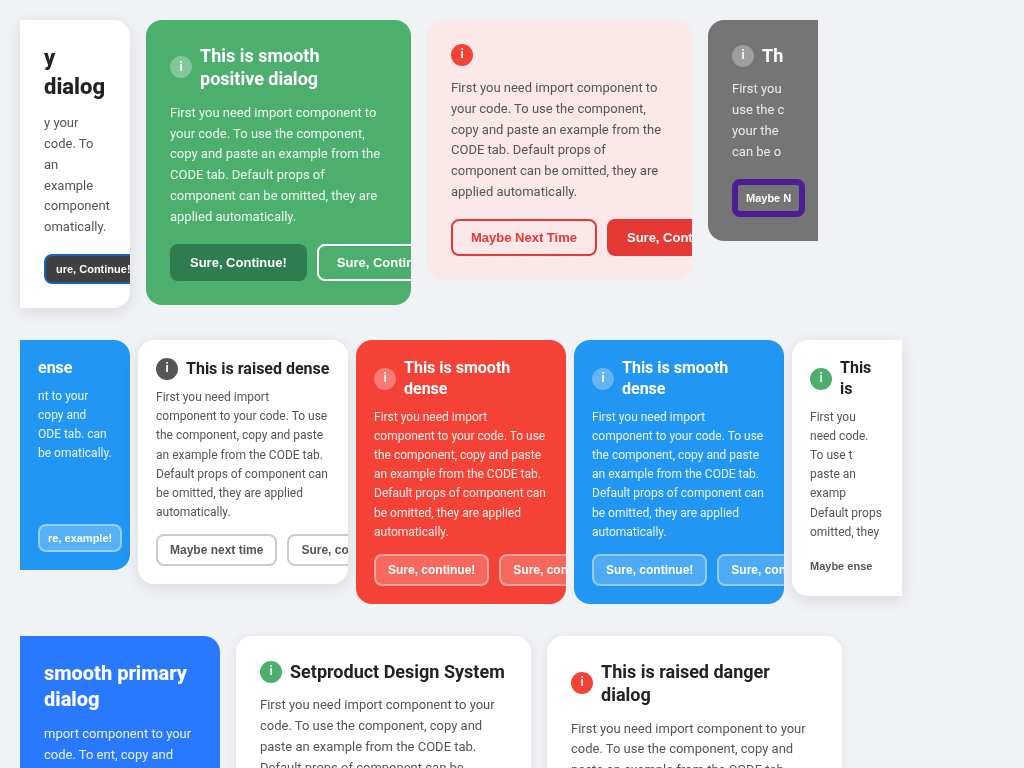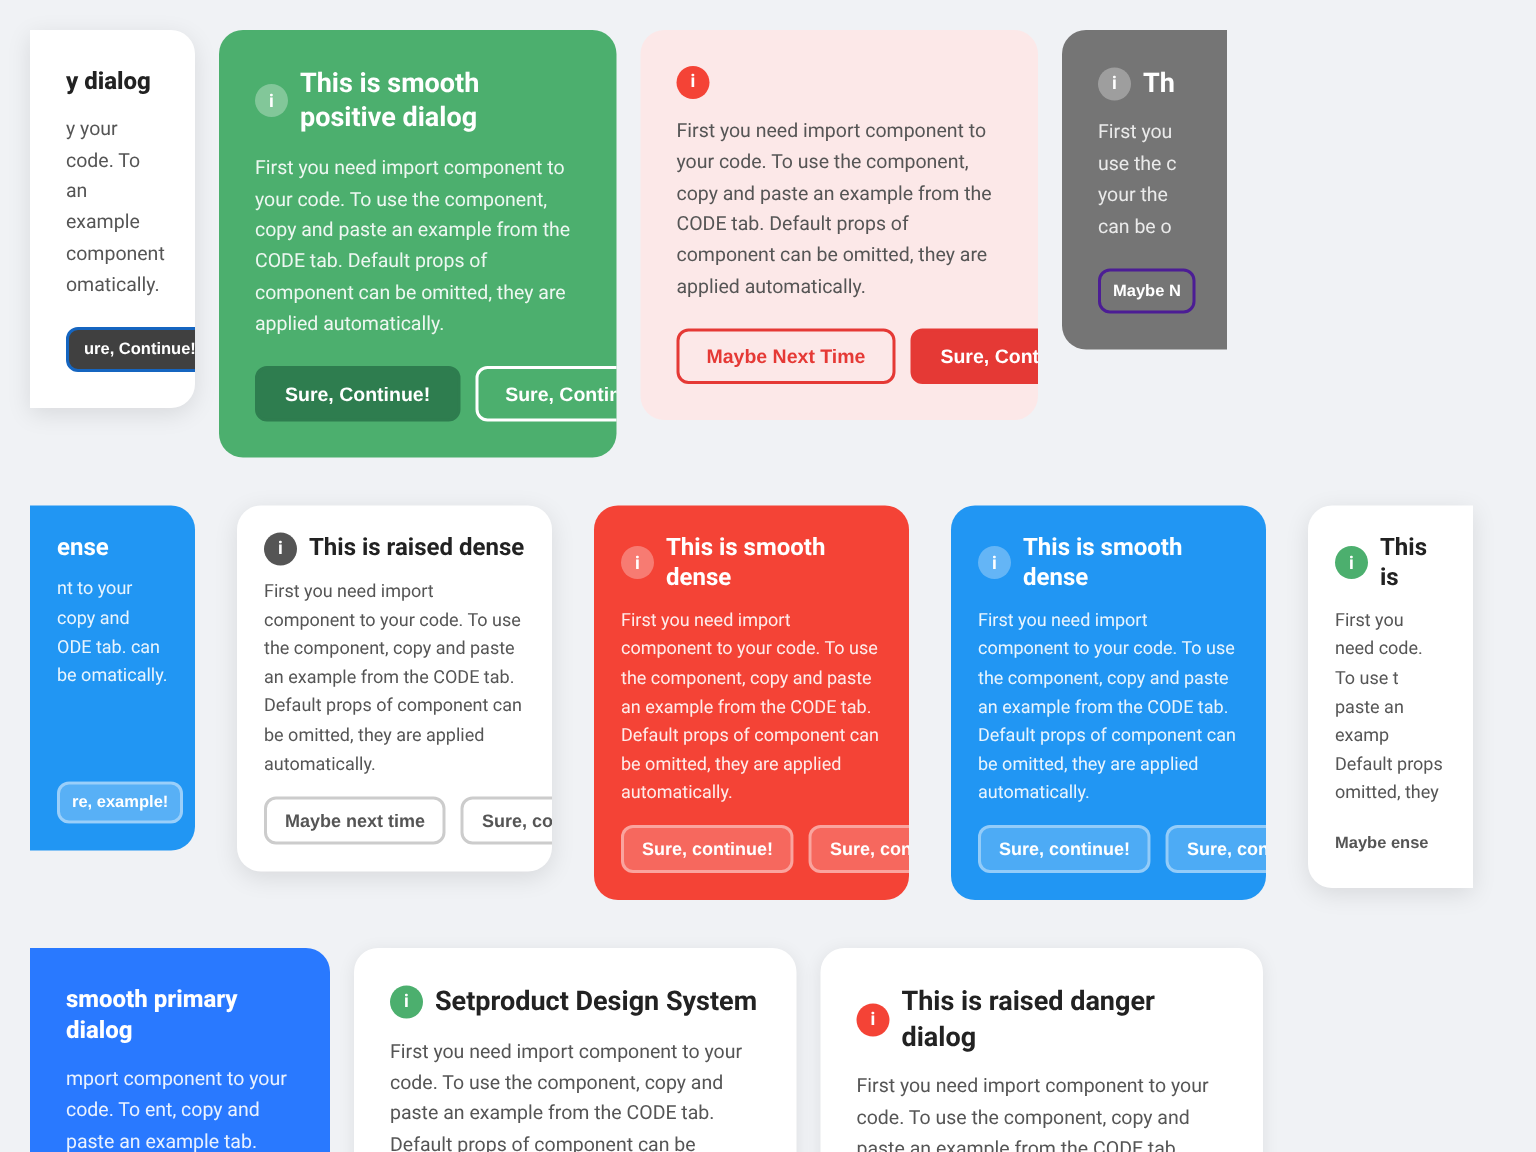--- a/index.html
+++ b/index.html
@@ -161,21 +161,21 @@
 
     
     .row1 {
       display: flex;
       gap: 16px;
       padding: 20px 20px 0 20px;
       align-items: flex-start;
     }
     .row2 {
       display: flex;
-      gap: 28px;
+      gap: 8px;
       padding: 16px 20px;
       align-items: flex-start;
     }
     .row3 {
       display: flex;
       gap: 16px;
       padding: 0 20px;
       align-items: flex-start;
     }
 
@@ -194,21 +194,21 @@
       border-top-right-radius: 0;
       border-bottom-right-radius: 0;
     }
   </style>
 </head>
 <body>
 
 <div class="row1">
 
   <div class="dialog-card card-white clip-left" style="width:110px; min-height:200px;">
-    <div class="card-title" style="font-size:16px; font-weight:800;">
+    <div class="card-title" style="font-size:22px; font-weight:800;">
       <span>y dialog</span>
     </div>
     <div class="card-body">
       <span>y your code. To an example component omatically.</span>
     </div>
     <div class="card-actions">
       <button class="btn" style="background:#404040;color:#fff;border-color:#1565c0;font-size:11px;padding:7px 10px;">ure, Continue!</button>
     </div>
   </div>
 
@@ -241,21 +241,21 @@
 
   <div class="dialog-card card-gray clip-right" style="width:110px; min-height:200px; overflow:hidden;">
     <div class="card-title">
       <span class="icon-circle icon-circle-white">i</span>
       <span>Th</span>
     </div>
     <div class="card-body">
       <span>First you use the c your the can be o</span>
     </div>
     <div class="card-actions">
-      <button class="btn" style="background:transparent;color:#fff;border:2px solid #4c1d95;font-size:11px;padding:7px 8px;">Maybe N</button>
+      <button class="btn" style="background:transparent;color:#fff;border:6px solid #4c1d95;font-size:11px;padding:7px 8px;">Maybe N</button>
     </div>
   </div>
 </div>
 
 <div class="row2" style="margin-top:16px;">
 
   <div class="dialog-card card-blue clip-left dense" style="width:110px; min-height:230px; overflow:hidden;">
     <div class="card-title">
       <span>ense</span>
     </div>
@@ -319,21 +319,21 @@
     </div>
     <div class="card-actions">
       <button class="btn" style="background:transparent;color:#555;border:none;font-size:11px;padding:6px 0;">Maybe ense</button>
     </div>
   </div>
 </div>
 
 <div class="row3" style="margin-top:16px;">
 
   <div class="dialog-card card-primary-blue clip-left" style="width:200px; overflow:hidden;">
-    <div class="card-title" style="font-size:16px; font-weight:800;">
+    <div class="card-title" style="font-size:20px; font-weight:800;">
       <span>smooth primary dialog</span>
     </div>
     <div class="card-body">
       <span>mport component to your code. To ent, copy and paste an example tab. Default props of component they are applied automatically.</span>
     </div>
 
   </div>
 
   <div class="dialog-card card-white-border" style="width:295px;">
     <div class="card-title">

